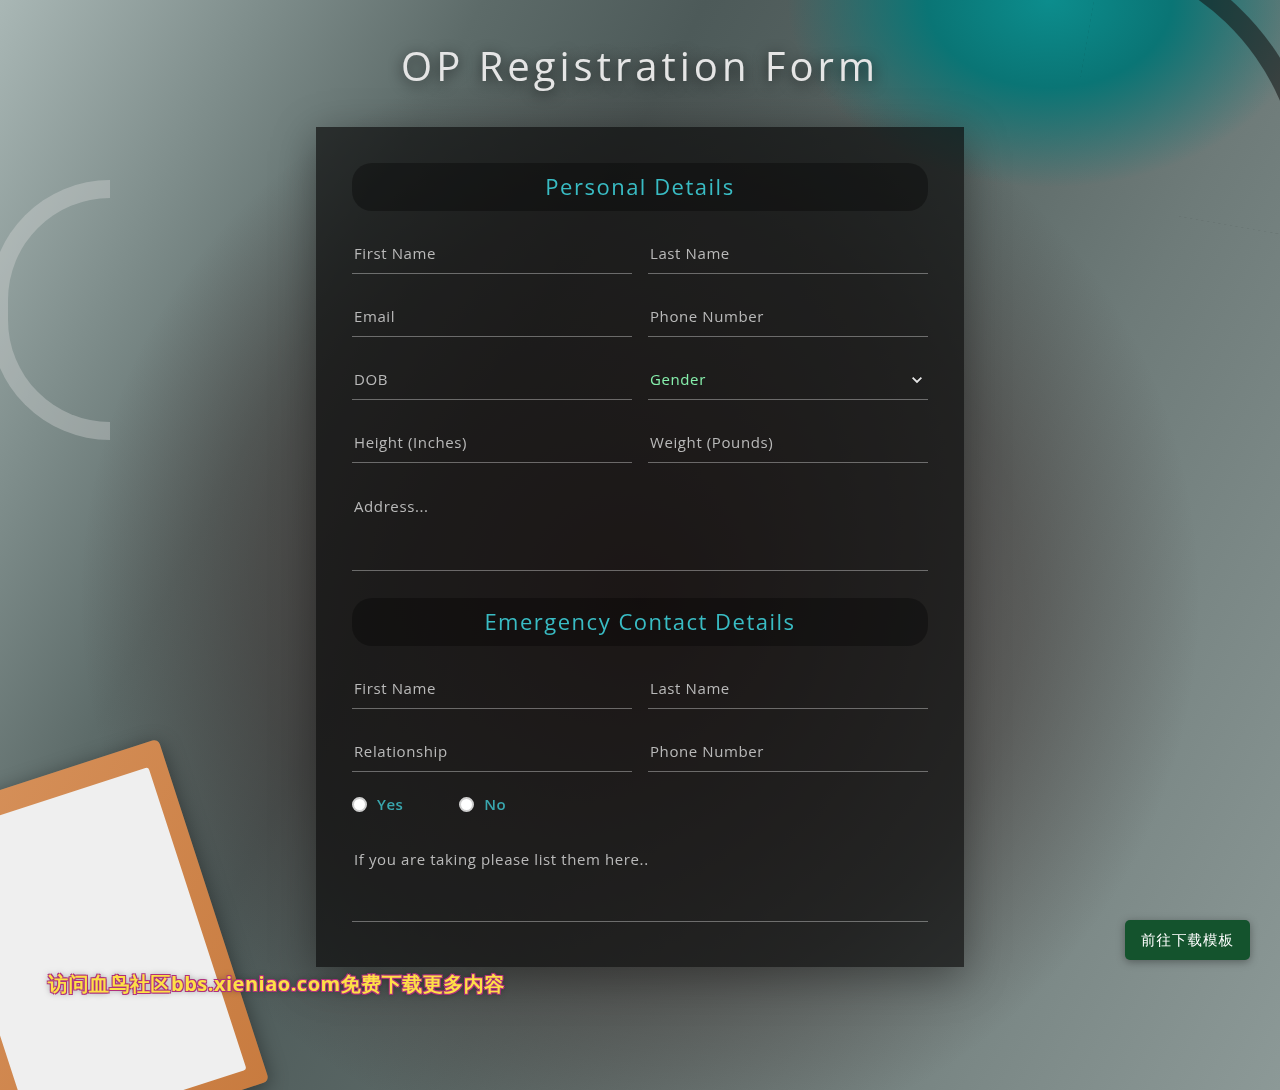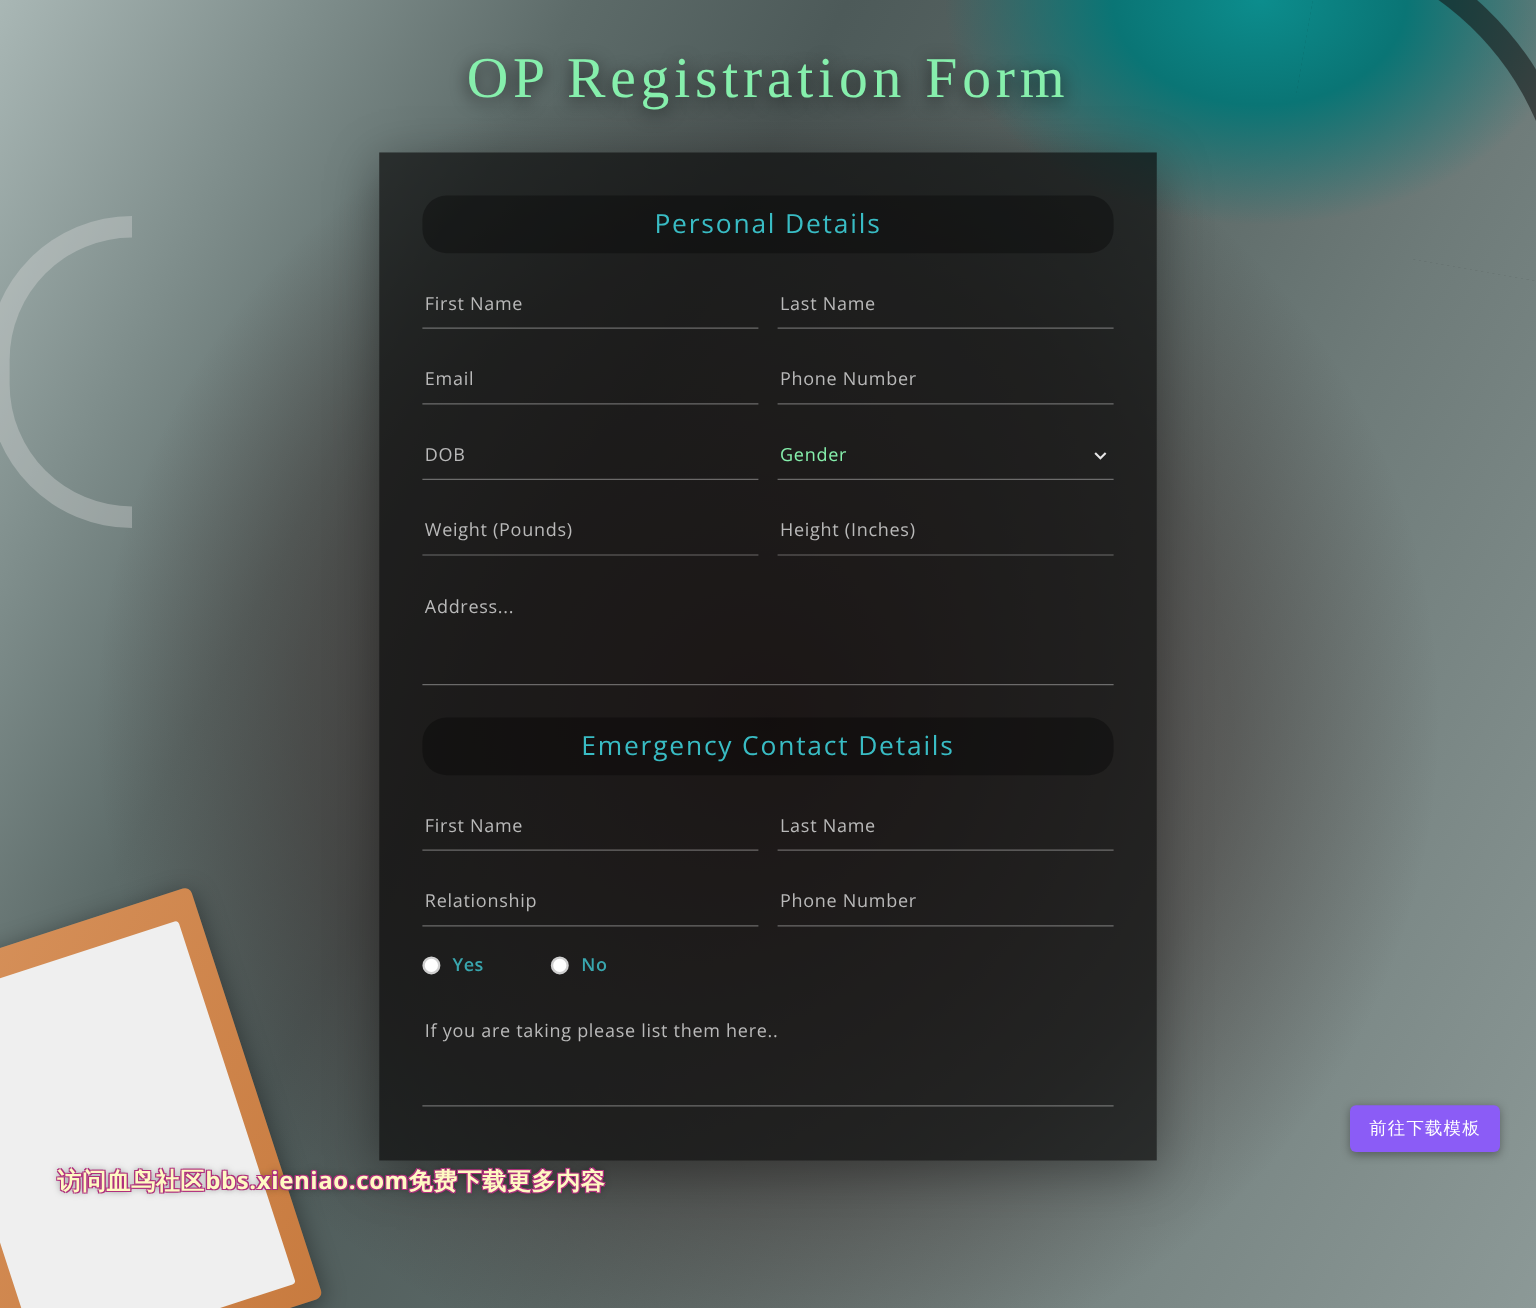--- a/index.html
+++ b/index.html
@@ -39,27 +39,27 @@
   .deco-cord {
     position:absolute; right:-60px; top:-40px;
     width:260px; height:260px;
     border:20px solid #111; border-left:none; border-bottom:none;
     border-radius:0 260px 0 0; transform:rotate(10deg);
     opacity:0.55;
   }
 
   h1.page-title {
     text-align: center;
-    color: #86efac;
+    color: #e5e5e5;
     font-weight: 400;
-    font-size: 48px;
+    font-size: 40px;
     letter-spacing: 4px;
     padding-top: 38px;
     text-shadow: 0 3px 14px rgba(0,0,0,0.7);
-    position: relative; z-index: 2; font-family: Liberation Serif, serif;
+    position: relative; z-index: 2;
   }
 
   .form-card {
     position: relative; z-index: 2;
     width: 648px;
     margin: 34px auto 0;
     background: rgba(10,10,10,0.68);
     padding: 36px 36px 40px;
     box-shadow: 0 10px 40px rgba(0,0,0,0.35);
   }
@@ -129,29 +129,29 @@
   .radio-opt { display:flex; align-items:center; gap:10px; cursor:pointer; }
   .radio-opt input[type=radio]{
     appearance:none; width:15px; height:15px; border-radius:50%;
     border:2px solid #cfcfcf; background:#fff; cursor:pointer; margin:0;
   }
   .radio-opt span { color:#39a6ae; font-size:15px; font-weight:600; letter-spacing:0.5px; }
 
   
   .watermark {
     position:absolute; left:48px; bottom:92px; z-index:3;
-    color:#fef9c3; font-weight:700; font-size:20px; letter-spacing:0.5px;
+    color:#fde047; font-weight:700; font-size:20px; letter-spacing:0.5px;
     text-shadow:
       -1px -1px 0 #b02f7d, 1px -1px 0 #b02f7d,
       -1px 1px 0 #b02f7d, 1px 1px 0 #b02f7d,
        0 0 6px rgba(0,0,0,0.5);
   }
   .dl-badge {
     position:absolute; right:30px; bottom:130px; z-index:3;
-    background:#8b5cf6; color:#fff; font-size:14.5px;
+    background:#14532d; color:#fff; font-size:14.5px;
     padding:10px 16px; border-radius:5px; letter-spacing:1px;
     box-shadow:0 2px 8px rgba(0,0,0,0.35);
     cursor:pointer;
   }
 </style>
 </head>
 <body>
 
 <div class="deco-clip"></div>
 <div class="deco-steth"></div>
@@ -193,24 +193,24 @@
       <span class="chev">
         <svg viewBox="0 0 16 16">
             <path d="M3 6l5 5 5-5"></path>
           </svg>
       </span>
     </div>
   </div>
 
   <div class="row">
     <div class="col">
+      <input class="field" type="text" placeholder="Height (Inches)" style="">
+    </div>
+    <div class="col">
       <input class="field" type="text" placeholder="Weight (Pounds)" style="">
-    </div>
-    <div class="col">
-      <input class="field" type="text" placeholder="Height (Inches)" style="">
     </div>
   </div>
 
 
   <div class="row">
     <div class="col" style="flex-basis:100%;">
       <textarea class="field" placeholder="Address..." style=""></textarea>
     </div>
   </div>
 

